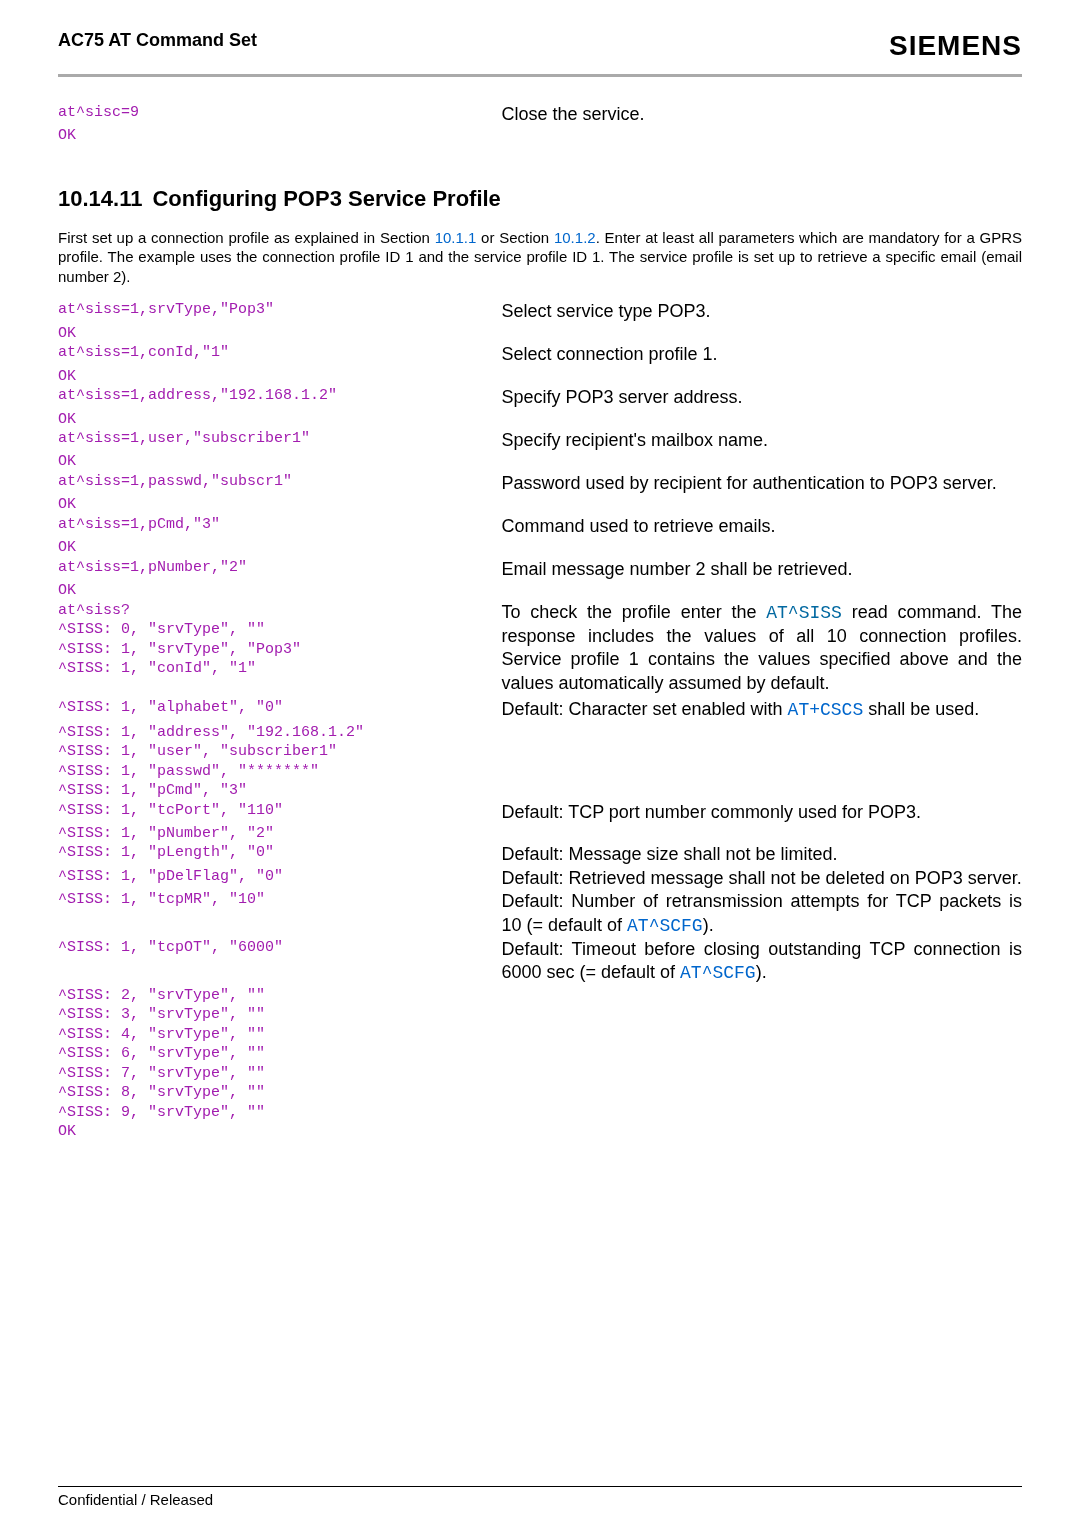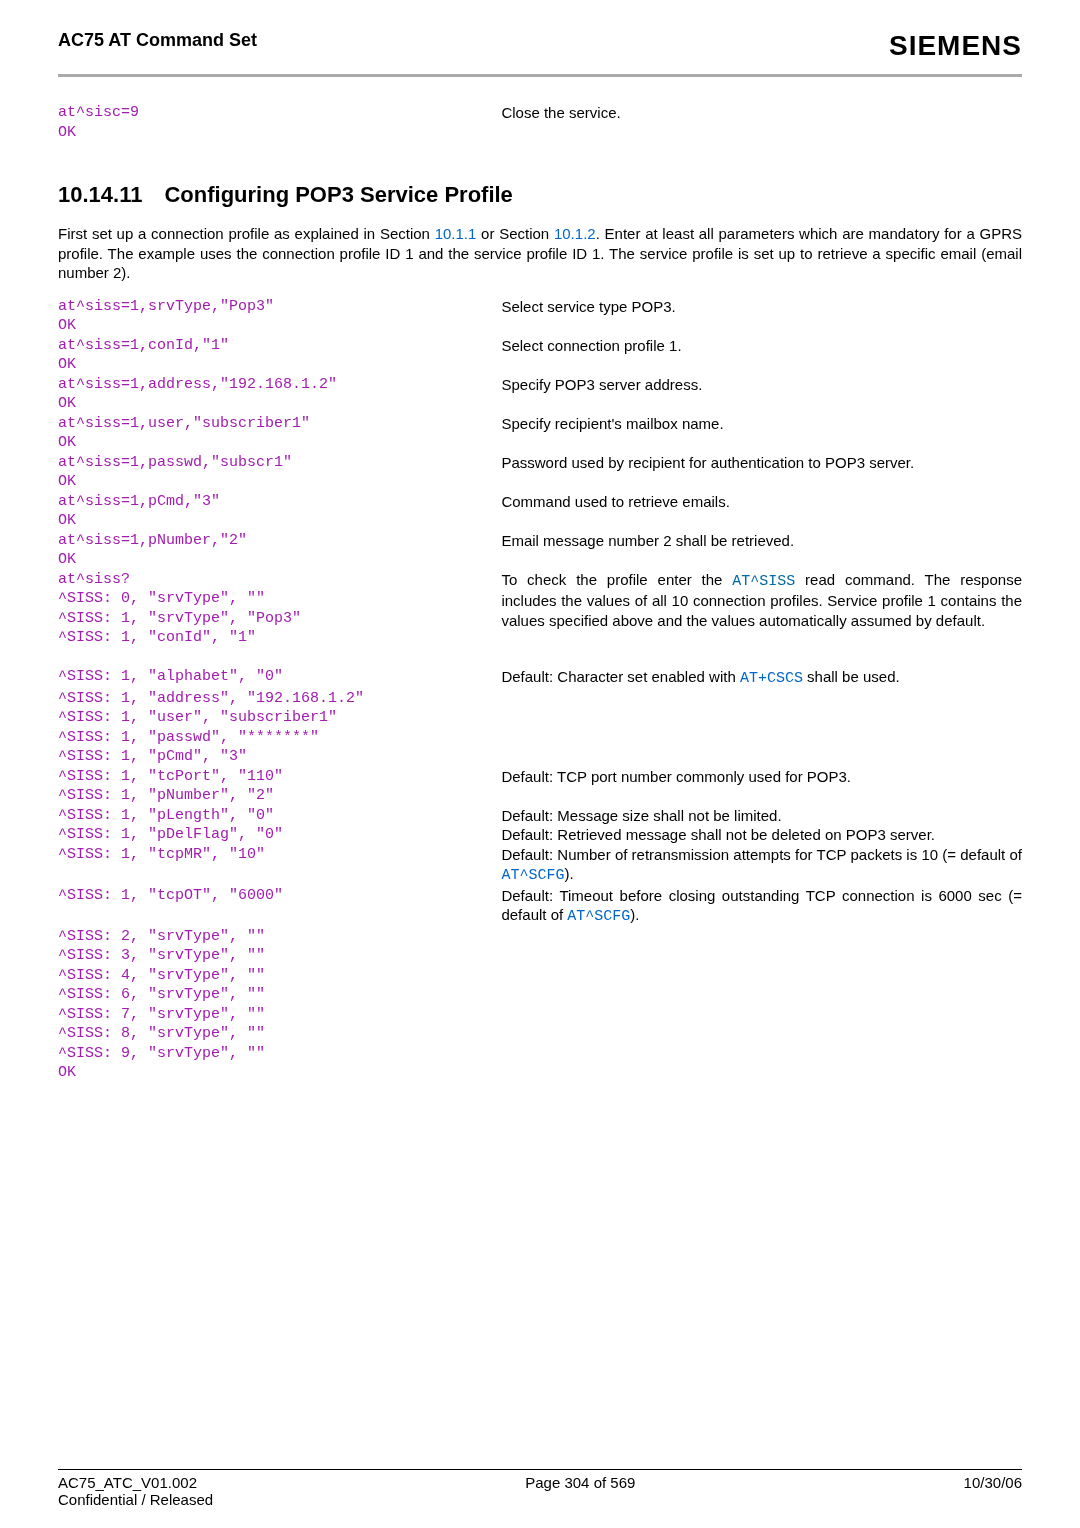--- a/index.html
+++ b/index.html
@@ -14,26 +14,26 @@
     font-size: 15px;
   }
   .header-row { display: flex; justify-content: space-between; align-items: flex-start; text-align: center; }
   .header-left { }
   .doc-title { font-size: 18px; font-weight: bold; }
   .doc-subtitle { font-size: 15px; font-weight: bold; margin-top: 2px; }
   .logo { font-size: 28px; font-weight: 900; letter-spacing: 1px; font-family: Arial, sans-serif; }
   .hr-top { border: none; border-top: 3px solid #aaa; margin-top: 12px; margin-bottom: 26px; }
   .mono { font-family: "Courier New", monospace; color: #888; }
   .section-head { font-size: 22px; font-weight: bold; margin-top: 40px; margin-bottom: 16px; }
-  .sn-num { margin-right: 22px; }
+  .sn-num { margin-right: 10px; }
   .intro { font-size: 15px; line-height: 1.3; margin-bottom: 14px; text-align: justify; }
   .link { color: #0066cc; }
   .block-line { display: flex; }
   .block-line .l { width: 46%; font-family: "Courier New", monospace; font-size: 15px; color: #a21caf; line-height: 1.3; }
-  .block-line .r { width: 54%; font-size: 15px; line-height: 1.3; text-align: justify; }
+  .block-line .r { width: 54%; font-size: 18px; line-height: 1.3; text-align: justify; }
   .r.justify { text-align: justify; text-align-last: left; }
   .footer {
     position: absolute;
     bottom: 20px;
     left: 58px;
     right: 58px;
   }
   .hr-bot { border: none; border-top: 1px solid #000; margin-bottom: 4px; }
   .footer-row { display: flex; justify-content: space-between; font-size: 15px; }
 </style>
@@ -223,19 +223,14 @@
       <div class="r"></div>
     </div>
     <div class="block-line">
       <div class="l">OK</div>
       <div class="r"></div>
     </div>
   </div>
 
 <div class="footer">
   <hr class="hr-bot">
-  <div class="footer-row">
-    <span>AC75_ATC_V01.002</span>
-    <span>Page 304 of 569</span>
-    <span>10/30/06</span>
-  </div>
   <div>Confidential / Released</div>
 </div>
 
 </body></html>

